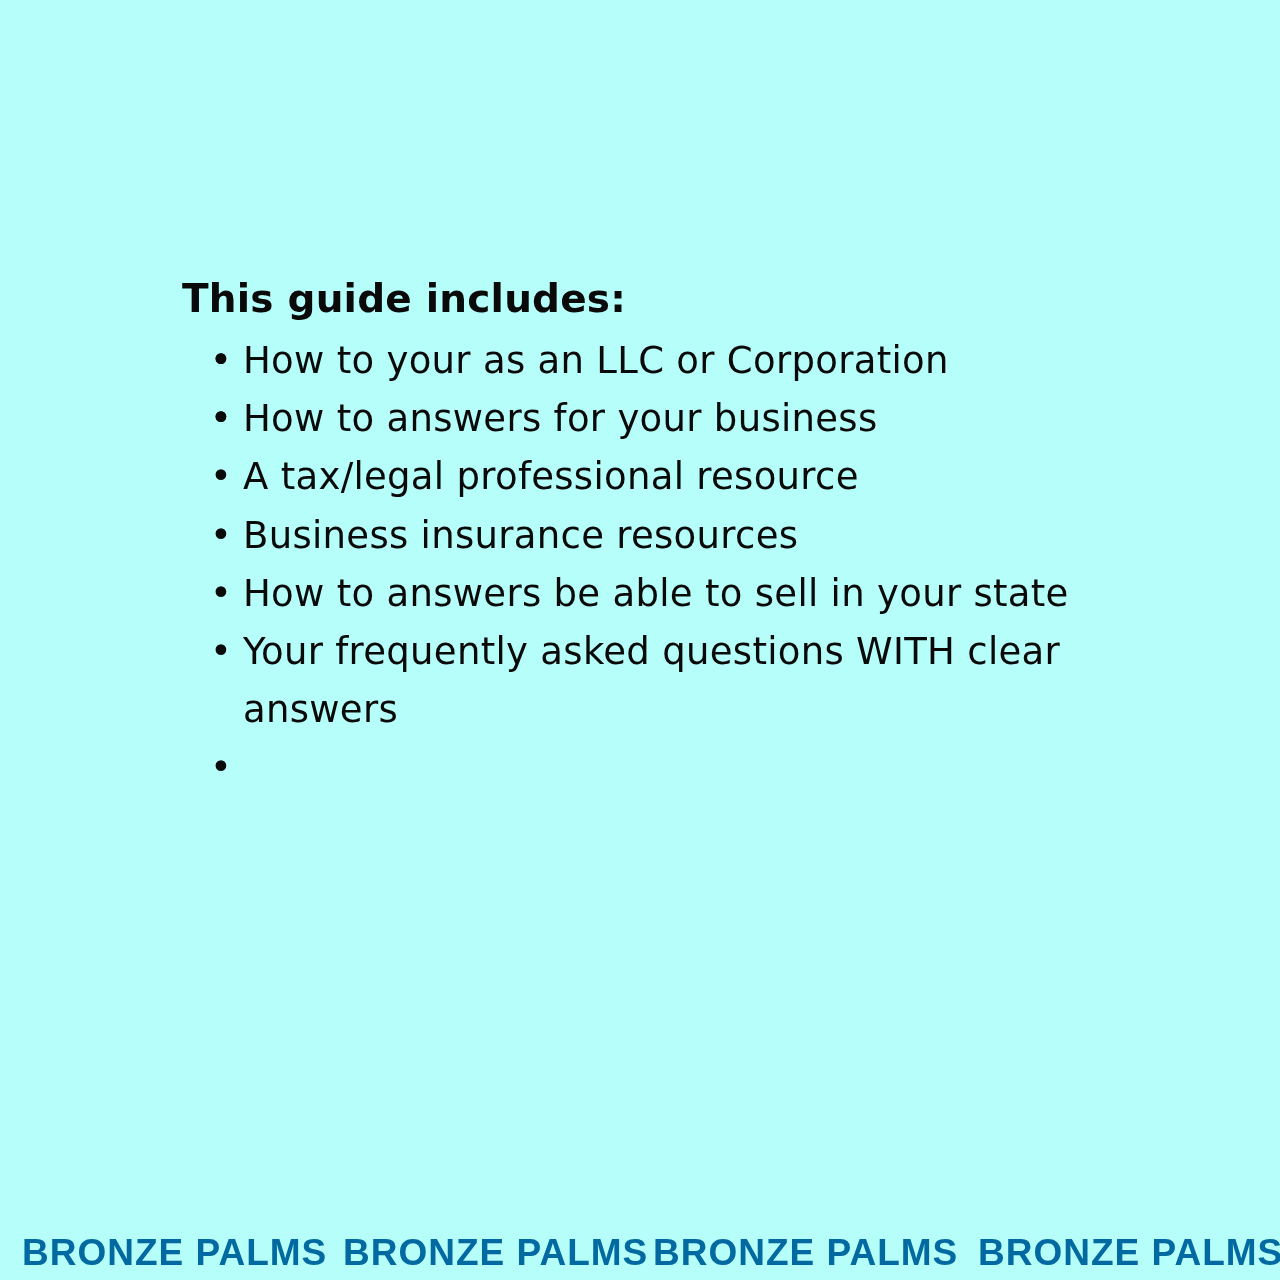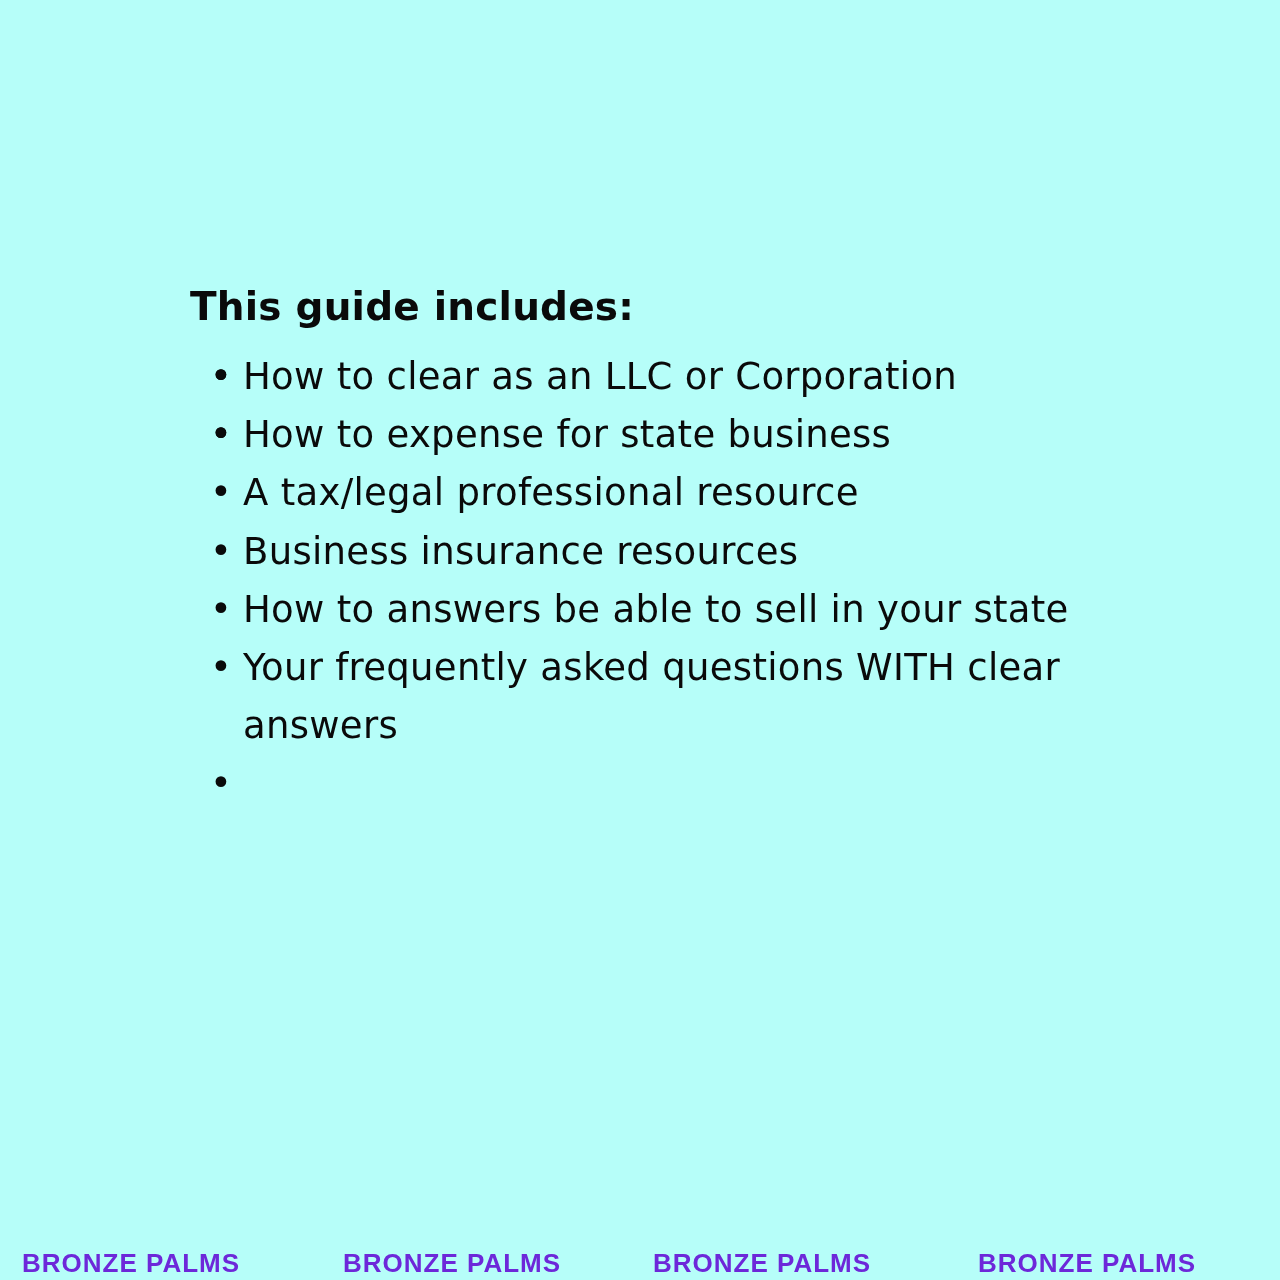--- a/index.html
+++ b/index.html
@@ -14,21 +14,21 @@
     .content {
       position: absolute;
       left: 174px;
       top: 266px;
       width: 980px;
     }
     .heading {
       font-size: 39px;
       font-weight: bold;
       line-height: 50px;
-      margin: 16px;
+      margin: 8px;
       letter-spacing: 0.2px;
     }
     ul.items {
       list-style: none;
       margin: 8px 0 0 0;
       padding: 0;
     }
     ul.items li {
       position: relative;
       padding-left: 69px;
@@ -44,39 +44,39 @@
     }
     .footer {
       position: absolute;
       top: 1232px;
       left: 0;
       width: 1280px;
       height: 48px;
     }
     .footer span {
       position: absolute;
-      top: 16px;
+      top: 0;
       font-family: "Liberation Sans", sans-serif;
       font-weight: bold;
-      font-size: 26px;
-      color: #6d28d9;
+      font-size: 37px;
+      color: #0369a1;
       letter-spacing: 1px;
       white-space: nowrap;
     }
   </style>
 </head>
 <body>
 
 <div class="content">
   <h1 class="heading">This guide includes:</h1>
   <ul class="items">
     <li><span class="bullet">•</span></li>
-    <li><span class="bullet">•</span><span>How to clear as an LLC or Corporation</span></li>
+    <li><span class="bullet">•</span><span>How to your as an LLC or Corporation</span></li>
     <li><span class="bullet">•</span></li>
-    <li><span class="bullet">•</span><span>How to expense for state business</span></li>
+    <li><span class="bullet">•</span><span>How to answers for your business</span></li>
     <li><span class="bullet">•</span><span>A tax/legal professional resource</span></li>
     <li><span class="bullet">•</span><span>Business insurance resources</span></li>
     <li><span class="bullet">•</span><span>How to answers be able to sell in your state</span></li>
     <li style="width:830px"><span class="bullet">•</span><span>Your frequently asked questions WITH clear answers</span></li>
     <li style="width:780px"><span class="bullet">•</span></li>
   </ul>
 </div>
 
 <div class="footer">
   <span style="left:22px">BRONZE PALMS</span>

